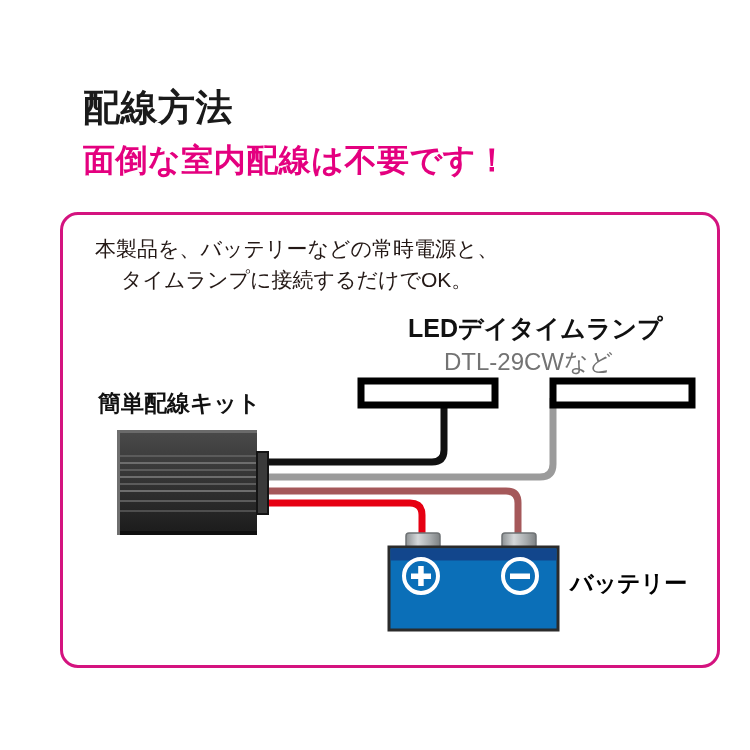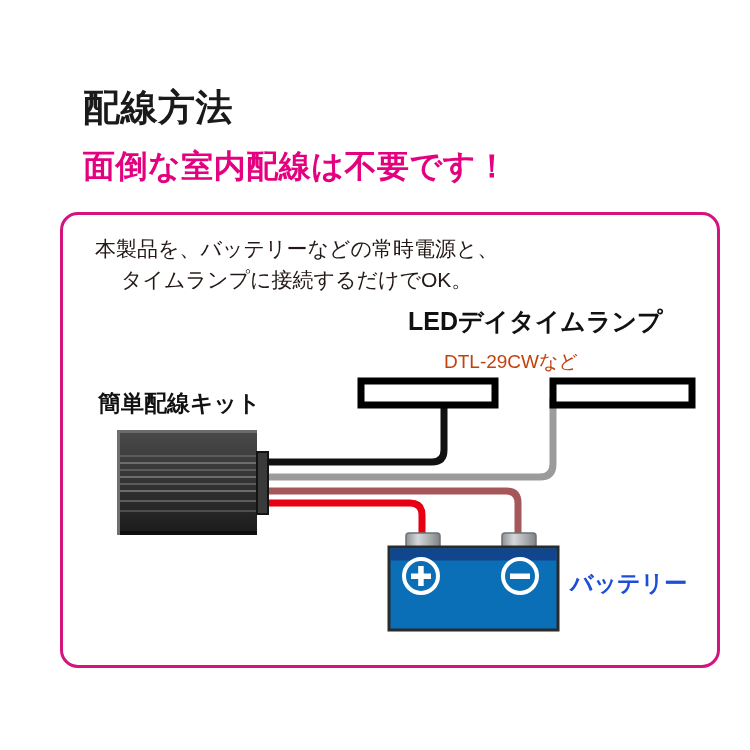--- a/index.html
+++ b/index.html
@@ -30,21 +30,21 @@
     font-size: 37px;
     line-height: 44px;
     font-weight: 700;
     color: #1a1a1a;
     letter-spacing: 0.5px;
     white-space: nowrap;
   }
   .heading-sub {
     position: absolute;
     left: 63px;
-    top: 147px;
+    top: 141px;
     font-size: 32px;
     line-height: 38px;
     font-weight: 700;
     color: #e4007f;
     letter-spacing: 0.5px;
     white-space: nowrap;
   }
 
   
   .frame {
@@ -69,56 +69,56 @@
     color: #231815;
     white-space: nowrap;
     text-align: center;
   }
   .body-text div { white-space: nowrap; }
 
   
   .label-led {
     position: absolute;
     left: 388px;
-    top: 306px;
+    top: 313px;
     font-size: 25px;
     line-height: 30px;
     font-weight: 700;
     color: #111111;
     white-space: nowrap;
   }
   .label-led-model {
     position: absolute;
     left: 424px;
     top: 350px;
-    font-size: 19px;
+    font-size: 24px;
     line-height: 23px;
     font-weight: 400;
-    color: #c2410c;
+    color: #737373;
     white-space: nowrap;
   }
   .label-kit {
     position: absolute;
     left: 78px;
     top: 390px;
     font-size: 23px;
     line-height: 27px;
     font-weight: 700;
     color: #111111;
     white-space: nowrap;
     text-align: center;
   }
   .label-battery {
     position: absolute;
     left: 550px;
     top: 570px;
     font-size: 23px;
     line-height: 27px;
     font-weight: 700;
-    color: #1d4ed8;
+    color: #000000;
     white-space: nowrap;
   }
 
   
   .diagram {
     position: absolute;
     left: 0;
     top: 0;
     width: 750px;
     height: 750px;

